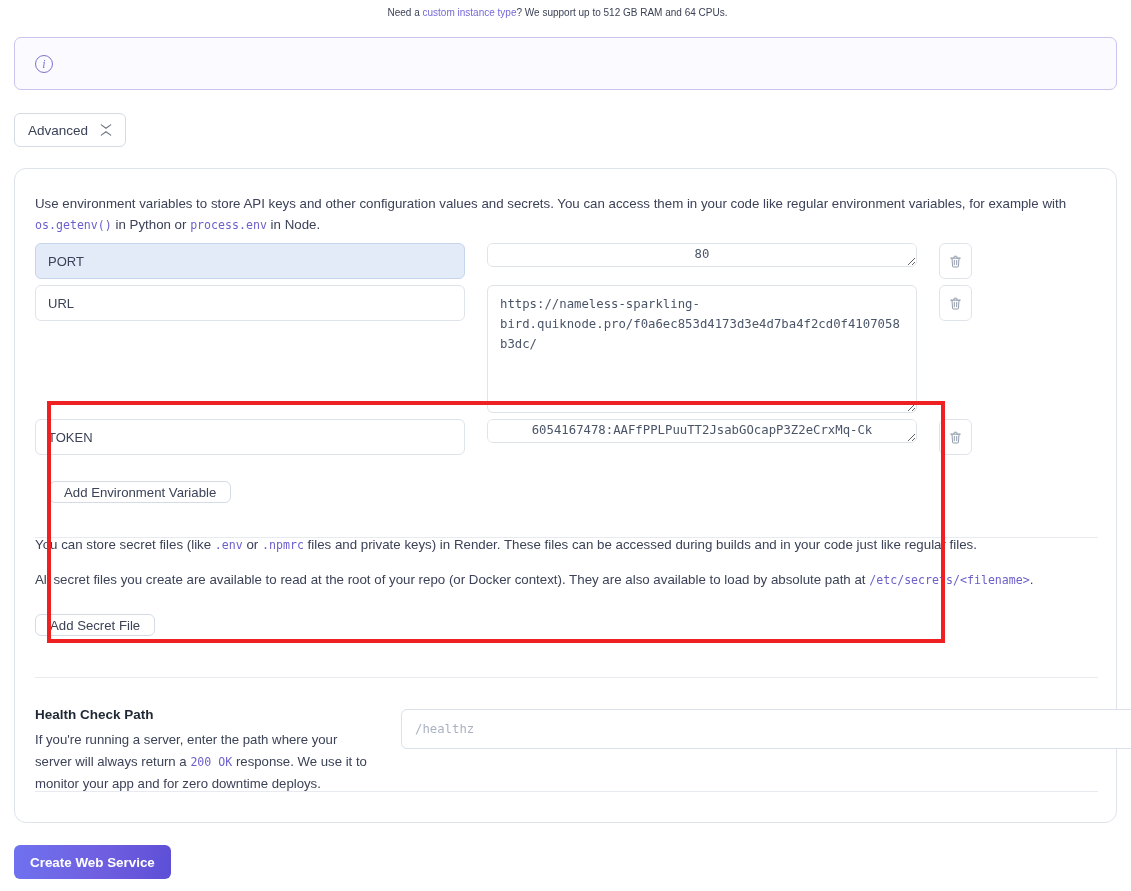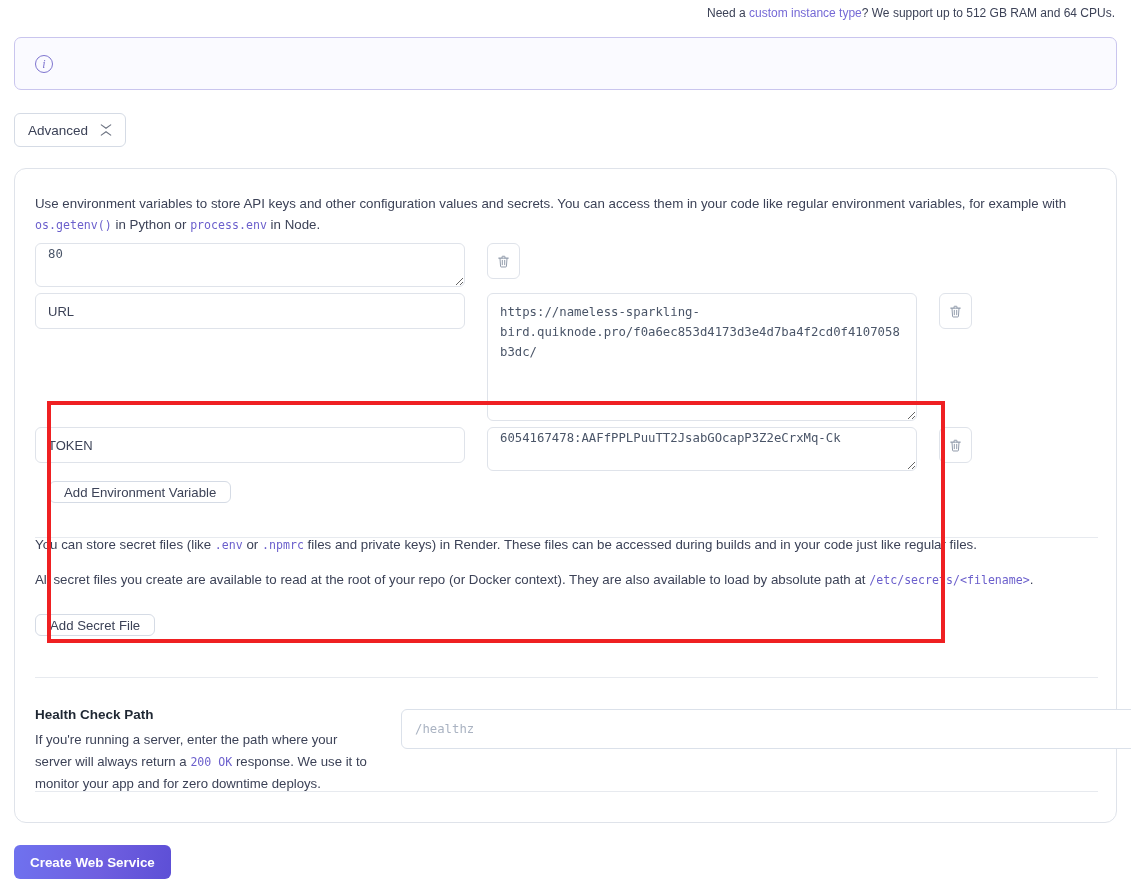--- a/index.html
+++ b/index.html
@@ -16,22 +16,22 @@
   .page {
     position: relative;
     width: 1131px;
     height: 891px;
   }
 
   
   .top-note {
     position: absolute;
     top: 4px; left: 0; right: 16px;
-    text-align: right;
-    font-size: 12px;
+    text-align: center;
+    font-size: 10px;
     color: #3c4257;
     line-height: 18px;
   }
   .link {
     color: #7569d6;
     text-decoration: none;
     cursor: pointer;
   }
 
   
@@ -151,21 +151,21 @@
     padding: 8px 12px;
     font-family: "DejaVu Sans Mono", monospace;
     font-size: 12.3px;
     line-height: 20px;
     color: #4a5568;
     background: #fff;
     resize: vertical;
     outline: none;
     width: 430px;
   }
-  .env-val.h1 { height: 44px; padding-top: 0; }
+  .env-val.h1 { height: 24px; padding-top: 0; text-align: center; }
   .env-val.h-tall { height: 128px; }
   .trash-btn {
     width: 33px;
     height: 36px;
     border: 1px solid #dfe3ea;
     border-radius: 6px;
     background: #fff;
     display: flex;
     align-items: center;
     justify-content: center;
@@ -303,20 +303,21 @@
   <div class="card">
     <div class="card-inner">
 
       <div class="desc">
         <span>Use environment variables to store API keys and other configuration values and secrets. You can access them in your code like regular environment variables, for example with </span><code class="mono">os.getenv()</code><span> in Python or </span><code class="mono">process.env</code><span> in Node.</span>
       </div>
 
       <div class="env-list">
 
         <div class="env-row">
+          <input class="env-key selected" value="PORT" style="">
           <textarea class="env-val h1" style="">80</textarea>
           <button class="trash-btn">
             <svg viewBox="0 0 20 20">
               <path d="M3.5 5.5 H16.5 M8 5.5 V3.8 a0.8 0.8 0 0 1 0.8-0.8 h2.4 a0.8 0.8 0 0 1 0.8 0.8 V5.5 M5.3 5.5 L6.1 16.4 a1 1 0 0 0 1 0.9 h5.8 a1 1 0 0 0 1-0.9 L14.7 5.5 M8.4 8.4 V14.3 M11.6 8.4 V14.3" fill="none" stroke="#7a8599" stroke-width="1.1" stroke-linecap="round" stroke-linejoin="round"></path>
             </svg>
           </button>
         </div>
 
         <div class="env-row">
           <input class="env-key" value="URL" style="">

